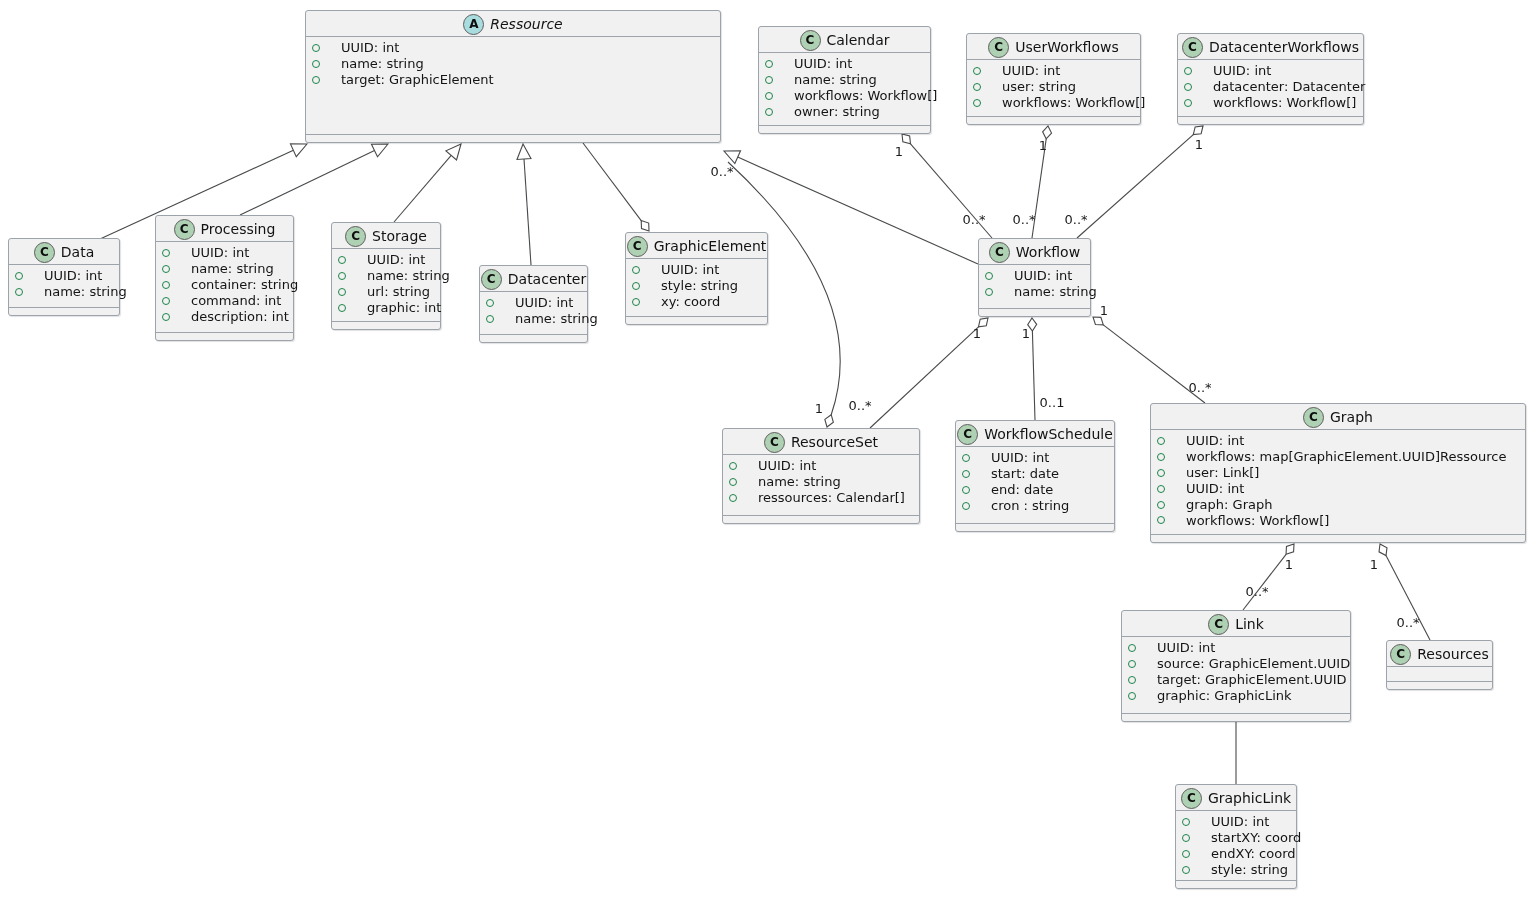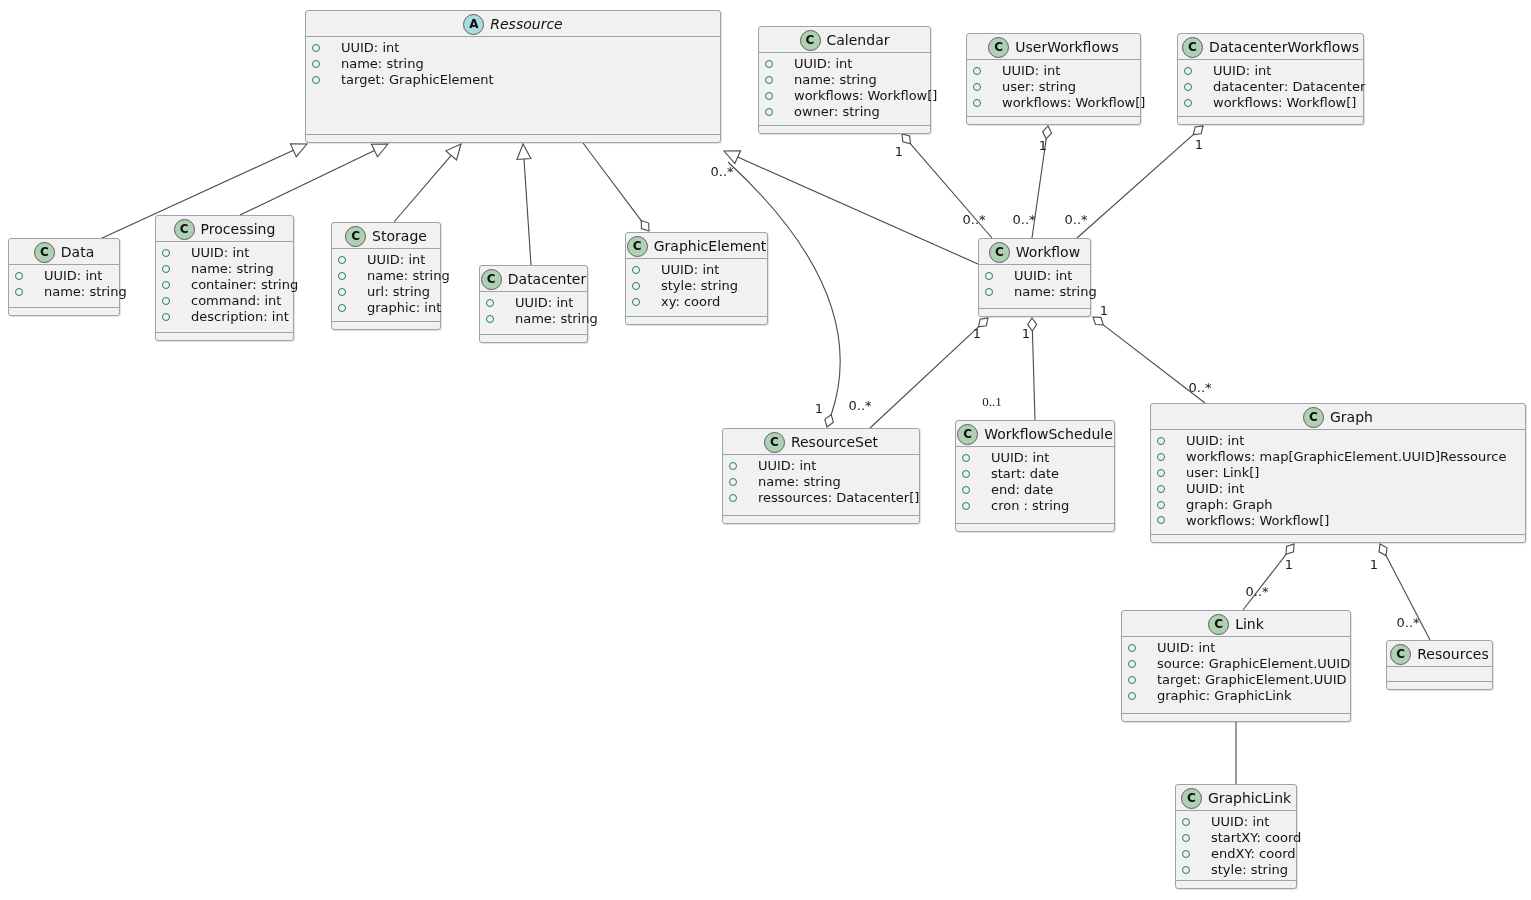--- a/index.html
+++ b/index.html
@@ -288,21 +288,21 @@
         <div class="uml-attr">
           <span class="attr-bullet"></span>
           <span>UUID: int</span>
         </div>
         <div class="uml-attr">
           <span class="attr-bullet"></span>
           <span>name: string</span>
         </div>
         <div class="uml-attr">
           <span class="attr-bullet"></span>
-          <span>ressources: Datacenter[]</span>
+          <span>ressources: Calendar[]</span>
         </div>
       </div>
       <div class="uml-footer"></div>
     </div>
     <div class="uml-class" style="left: 955px; top: 420px; width: 160px; height: 112px;">
       <div class="uml-header">
         <span class="uml-letter kind-class">C</span>
         <span class="uml-title">WorkflowSchedule</span>
       </div>
       <div class="uml-attrs">
@@ -413,21 +413,21 @@
           <span class="attr-bullet"></span>
           <span>style: string</span>
         </div>
       </div>
       <div class="uml-footer"></div>
     </div>
     <span class="edge-label" style="left: 722px; top: 172px;">0..*</span>
     <span class="edge-label" style="left: 819px; top: 409px;">1</span>
     <span class="edge-label" style="left: 860px; top: 406px;">0..*</span>
     <span class="edge-label" style="left: 977px; top: 334px;">1</span>
-    <span class="edge-label" style="left: 992px; top: 403px; font-family: Liberation Serif, serif;">0..1</span>
+    <span class="edge-label" style="left: 1052px; top: 403px;">0..1</span>
     <span class="edge-label" style="left: 1026px; top: 334px;">1</span>
     <span class="edge-label" style="left: 1200px; top: 388px;">0..*</span>
     <span class="edge-label" style="left: 1104px; top: 311px;">1</span>
     <span class="edge-label" style="left: 974px; top: 220px;">0..*</span>
     <span class="edge-label" style="left: 899px; top: 152px;">1</span>
     <span class="edge-label" style="left: 1024px; top: 220px;">0..*</span>
     <span class="edge-label" style="left: 1043px; top: 146px;">1</span>
     <span class="edge-label" style="left: 1076px; top: 220px;">0..*</span>
     <span class="edge-label" style="left: 1199px; top: 145px;">1</span>
     <span class="edge-label" style="left: 1257px; top: 592px;">0..*</span>

